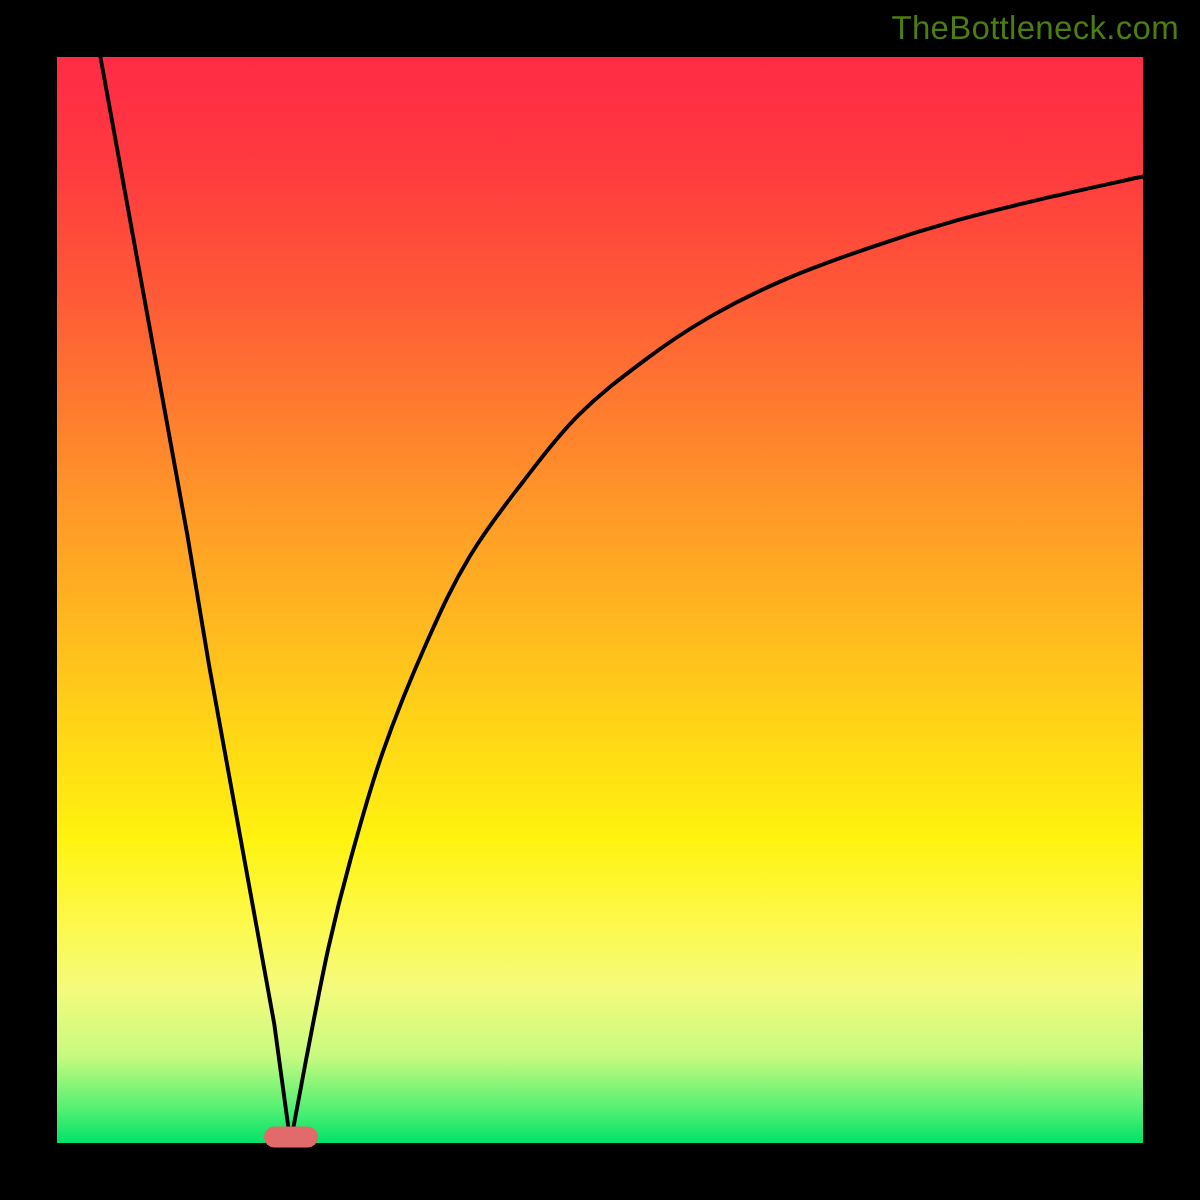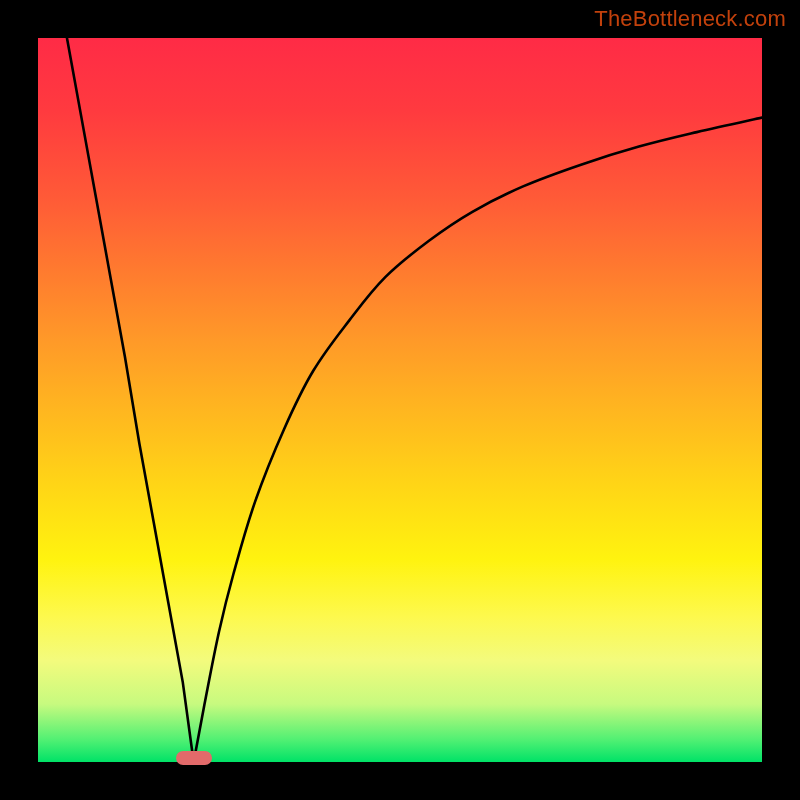--- a/index.html
+++ b/index.html
@@ -37,21 +37,21 @@
       #f3fb7d 86%,
       #c7fa7f 92%,
       #4ff073 97%,
       #00e267 100%
     );
   }
   .watermark {
     position: absolute;
     top: 6px;
     right: 14px;
-    color: #c2410c;
+    color: #4d7c0f;
     font-size: 22px;
     letter-spacing: 0.2px;
     font-weight: 500;
   }
   .curve-svg {
     position: absolute;
     left: 0;
     top: 0;
     width: 724px;
     height: 724px;

